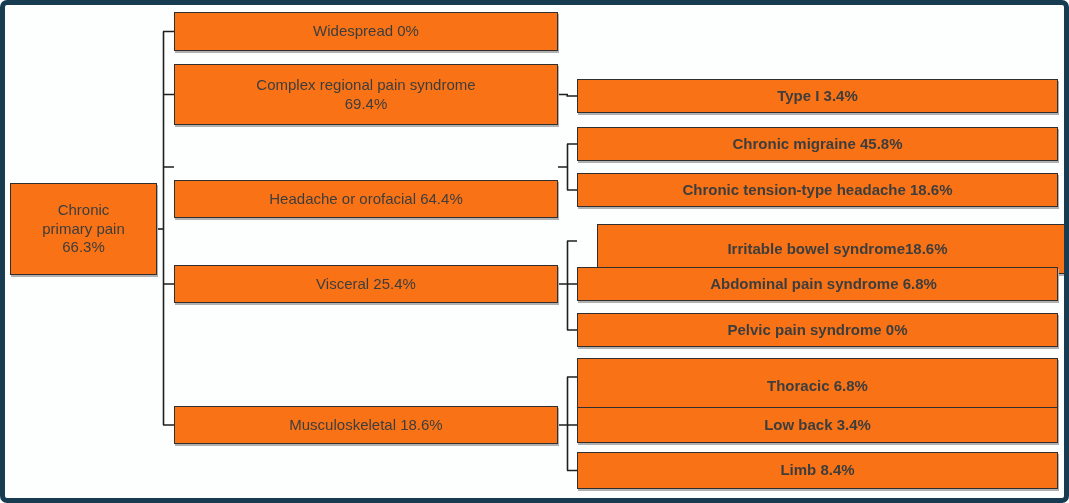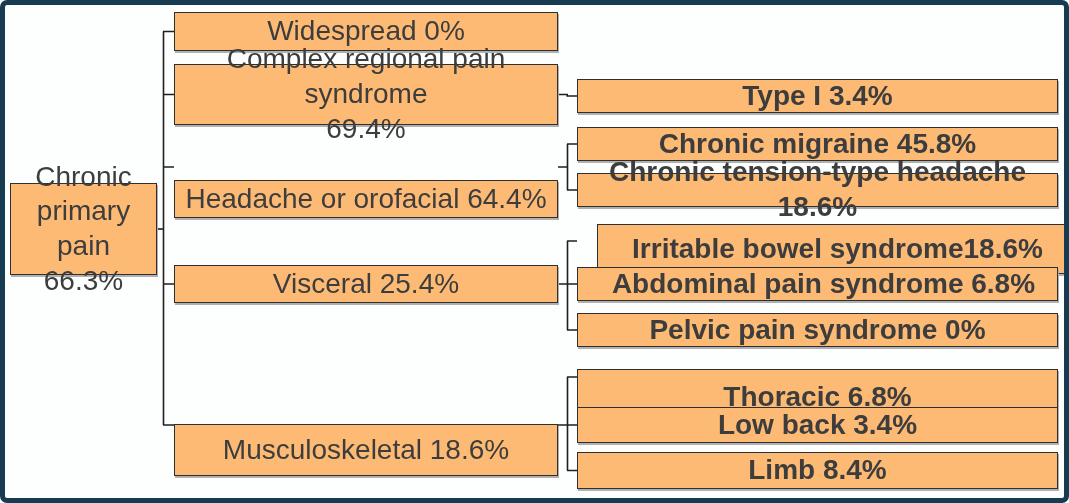--- a/index.html
+++ b/index.html
@@ -17,25 +17,25 @@
     box-sizing:border-box;
     pointer-events:none;
     z-index:3;
   }
   .connectors{
     position:absolute;left:0;top:0;z-index:1;
   }
   .node{
     position:absolute;
     box-sizing:border-box;
-    background:#fdba74;
+    background:#f97316;
     border:1.4px solid #2f2f2f;
     box-shadow:1px 2px 0 #b0b0b0;
     color:#3d3d3d;
-    font-size:28px;
+    font-size:15px;
     line-height:1.24;
     display:flex;
     align-items:center;
     justify-content:center;
     text-align:center;
     white-space:pre-line;
     z-index:2;
   }
   .col-root{left:10px;width:147px;}
   .col-l2{left:174px;width:384px;}
@@ -67,34 +67,34 @@
 
   <div class="node col-l2" style="top:12px;height:39px;">Widespread 0%</div>
 
   <div class="node col-l2" style="top:64px;height:61px;">Complex regional pain syndrome
 69.4%</div>
 
   <div class="node col-l2" style="top:148px;height:38px;margin-top:32px;">Headache or orofacial 64.4%</div>
 
   <div class="node col-l2" style="top:265px;height:38px;">Visceral 25.4%</div>
 
-  <div class="node col-l2" style="top:424px;height:52px;">Musculoskeletal 18.6%</div>
+  <div class="node col-l2" style="top:406px;height:38px;">Musculoskeletal 18.6%</div>
 
   <div class="node col-l3" style="top:79px;height:34px;">Type I 3.4%</div>
 
   <div class="node col-l3" style="top:127px;height:34px;">Chronic migraine 45.8%</div>
 
   <div class="node col-l3" style="top:173px;height:34px;">Chronic tension-type headache 18.6%</div>
 
   <div class="node col-l3" style="top:224px;height:50px;margin-left:20px;">Irritable bowel syndrome18.6%</div>
 
   <div class="node col-l3" style="top:267px;height:34px;padding-left:12px;">Abdominal pain syndrome 6.8%</div>
 
   <div class="node col-l3" style="top:313px;height:34px;">Pelvic pain syndrome 0%</div>
 
-  <div class="node col-l3" style="top:369px;height:56px;">Thoracic 6.8%</div>
+  <div class="node col-l3" style="top:358px;height:56px;">Thoracic 6.8%</div>
 
   <div class="node col-l3" style="top:407px;height:36px;">Low back 3.4%</div>
 
   <div class="node col-l3" style="top:452px;height:37px;">Limb 8.4%</div>
 
   <div class="frame"></div>
 </div>
 
 </body></html>

